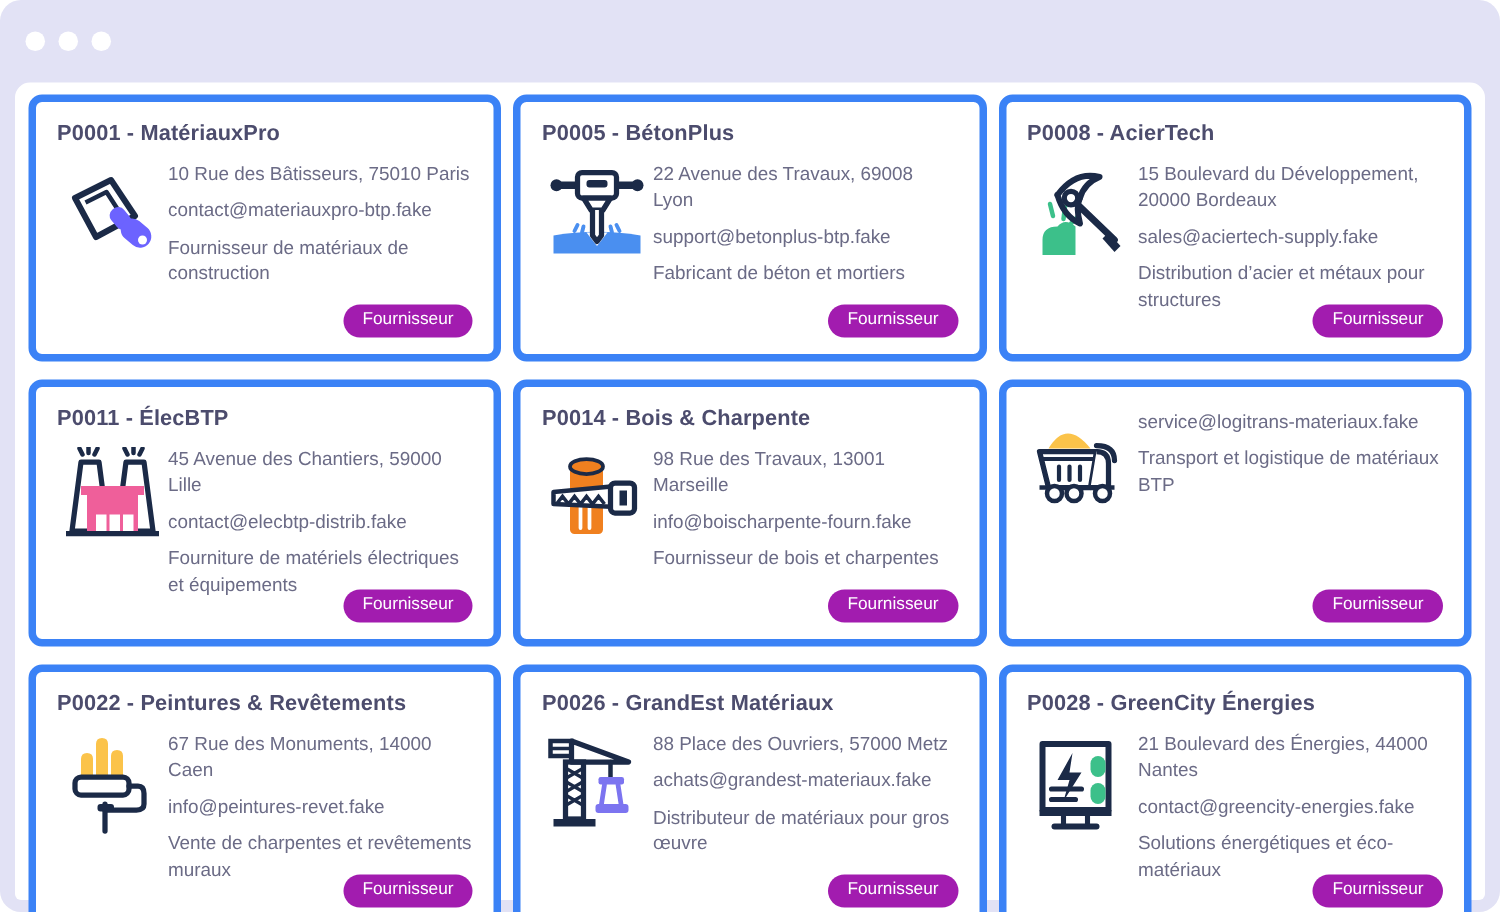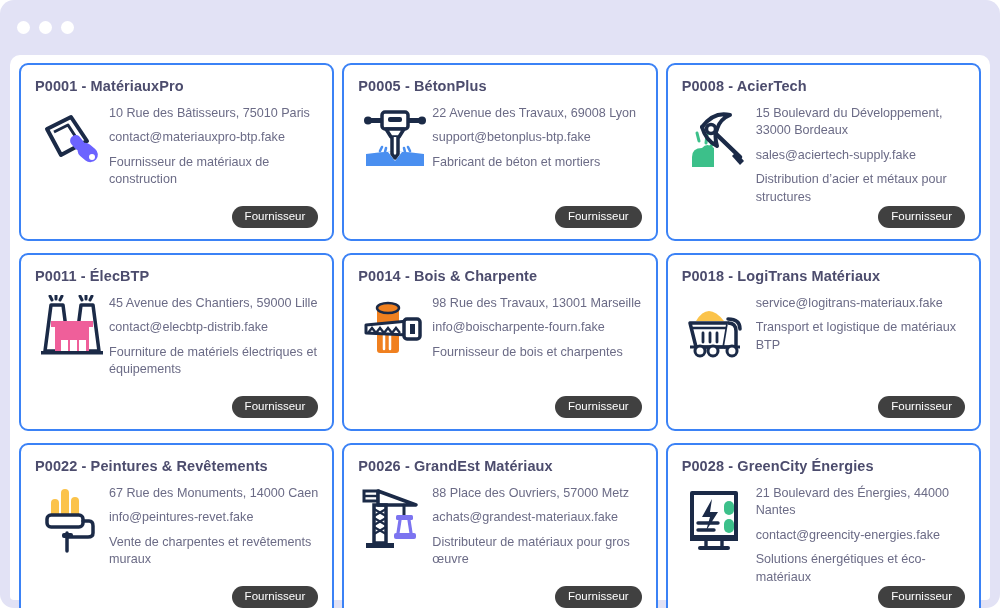--- a/index.html
+++ b/index.html
@@ -34,21 +34,21 @@
     box-sizing:border-box;
     padding:8px 9px 0 9px;
   }
   .grid{
     display:grid;
     grid-template-columns:repeat(3,1fr);
     gap:12px 8px;
   }
   .card{
     background:#ffffff;
-    border:2px solid #3b82f6;
+    border:5px solid #3b82f6;
     border-radius:9px;
     box-sizing:border-box;
     padding:13px 14px 10px 14px;
     height:178px;
     position:relative;
     display:flex;flex-direction:column;
   }
   .card-title{
     font-size:14.5px;
     font-weight:bold;
@@ -76,21 +76,21 @@
     font-size:12.6px;
     color:#6b6b86;
     line-height:1.38;
     margin-bottom:7px;
     word-break:break-word;
   }
   .line:last-child{margin-bottom:0;}
   .badge{
     position:absolute;
     right:14px;bottom:11px;
-    background:#404040;
+    background:#a21caf;
     color:#ffffff;
     font-size:11.5px;
     padding:5px 13px 6px 13px;
     border-radius:14px;
     line-height:1;
     white-space:nowrap;
     text-align:center;
   }
 </style>
 </head>
@@ -163,21 +163,21 @@
               <path d="M8 62 L8 52 Q8 43 18 43 Q23 37 30 43 L30 62 Z" fill="#3cc08a"></path>
               <path d="M15 36 L13 28 M22 38 L23 30 M27 41 L32 36" stroke="#3cc08a" stroke-width="3" stroke-linecap="round"></path>
               <path d="M18 22 Q30 6 46 10 Q36 14 33 24" fill="none" stroke="#1b2a47" stroke-width="4" stroke-linejoin="round" stroke-linecap="round"></path>
               <path d="M18 22 Q22 36 33 41 Q30 30 33 24" fill="none" stroke="#1b2a47" stroke-width="4" stroke-linejoin="round" stroke-linecap="round"></path>
               <circle cx="27" cy="24" r="4.5" fill="none" stroke="#1b2a47" stroke-width="3.5"></circle>
               <path d="M31 28 L56 52" stroke="#1b2a47" stroke-width="4.5" stroke-linecap="round"></path>
               <path d="M52 47 L60 56 L56 60 L48 51 Z" fill="#1b2a47"></path>
             </svg>
           </div>
           <div class="info">
-            <div class="line">15 Boulevard du Développement, 33000 Bordeaux</div>
+            <div class="line">15 Boulevard du Développement, 20000 Bordeaux</div>
             <div class="line">sales@aciertech-supply.fake</div>
             <div class="line">Distribution d’acier et métaux pour structures</div>
           </div>
         </div>
         <span class="badge">Fournisseur</span>
       </div>
 
       <div class="card">
         <div class="card-title">P0011 - ÉlecBTP</div>
         <div class="card-body">
@@ -221,21 +221,20 @@
           <div class="info">
             <div class="line">98 Rue des Travaux, 13001 Marseille</div>
             <div class="line">info@boischarpente-fourn.fake</div>
             <div class="line">Fournisseur de bois et charpentes</div>
           </div>
         </div>
         <span class="badge">Fournisseur</span>
       </div>
 
       <div class="card">
-        <div class="card-title">P0018 - LogiTrans Matériaux</div>
         <div class="card-body">
           <div class="icon-wrap">
             <svg width="70" height="70" viewBox="0 0 70 70">
               <path d="M12 26 Q24 6 40 26 Z" fill="#fbc34a"></path>
               <path d="M6 28 L44 28 L40 52 L12 52 Z" fill="#ffffff" stroke="#1b2a47" stroke-width="3.5" stroke-linejoin="round"></path>
               <path d="M6 33 L44 33" stroke="#1b2a47" stroke-width="2.6"></path>
               <path d="M19 38 L19 47 M26 38 L26 47 M33 38 L33 47" stroke="#1b2a47" stroke-width="2.8" stroke-linecap="round"></path>
               <path d="M44 28 Q52 28 52 36 L52 52 L40 52" fill="#ffffff" stroke="#1b2a47" stroke-width="3.5" stroke-linejoin="round"></path>
               <path d="M44 24 Q56 24 56 34" fill="none" stroke="#1b2a47" stroke-width="3.5" stroke-linecap="round"></path>
               <path d="M6 52 L56 52" stroke="#1b2a47" stroke-width="3"></path>

